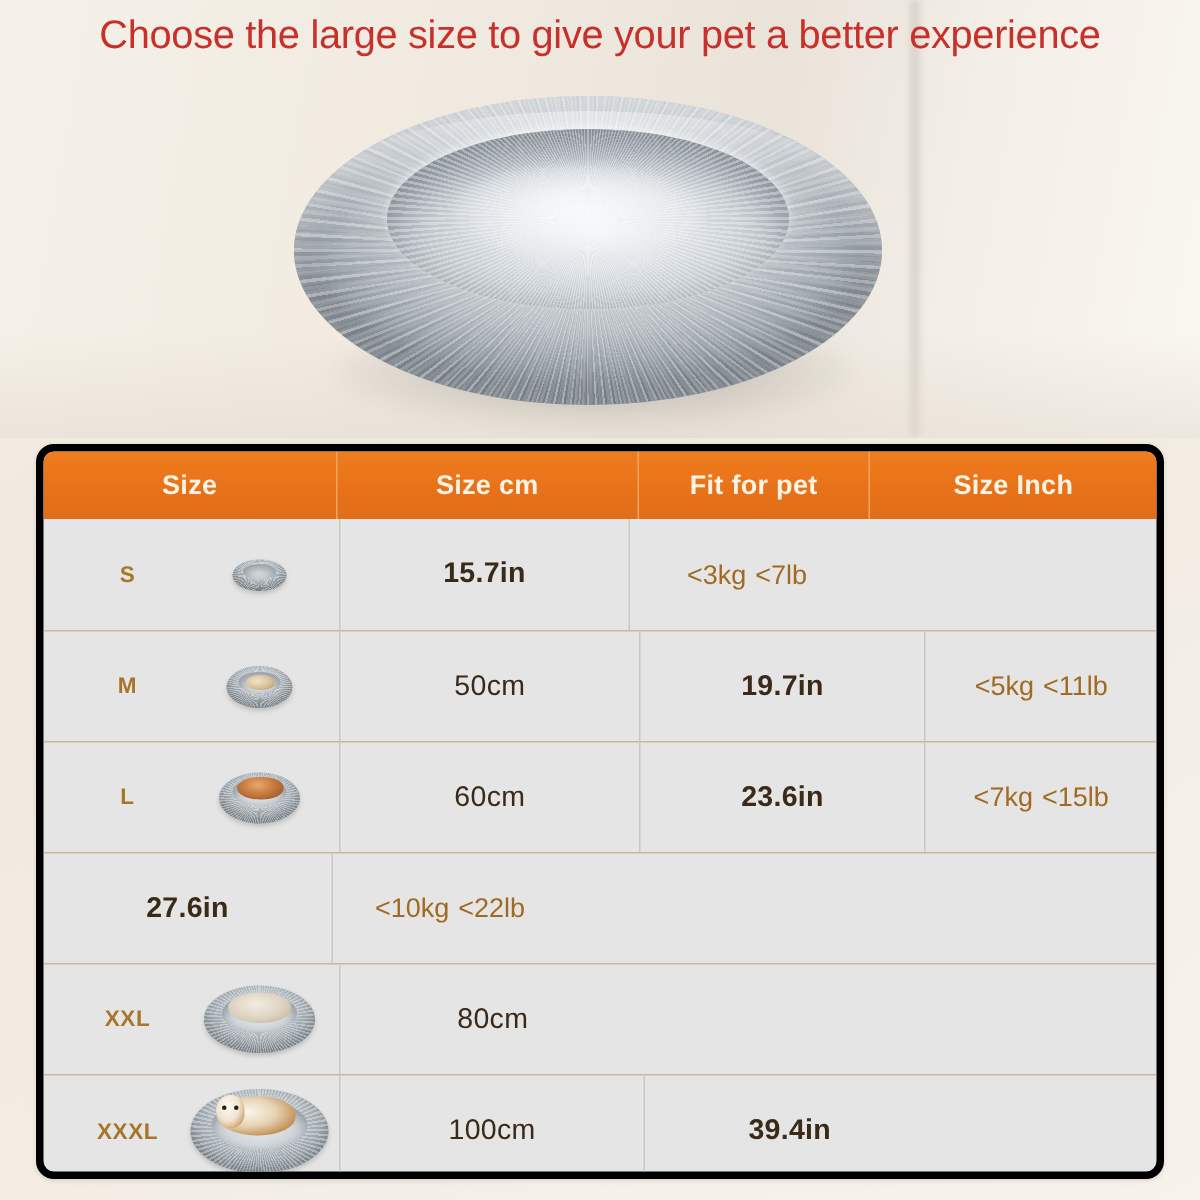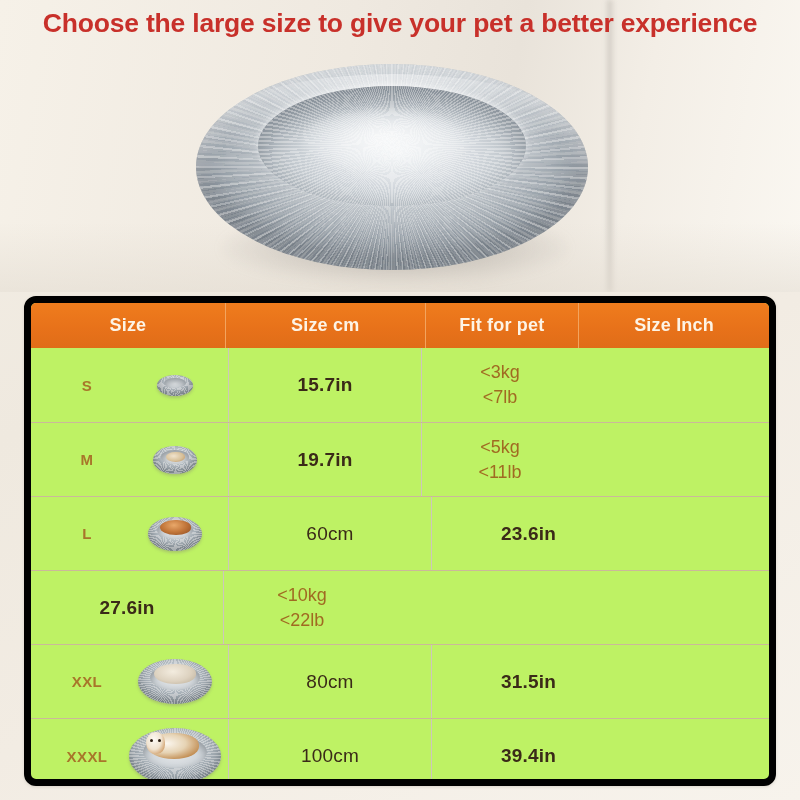--- a/index.html
+++ b/index.html
@@ -39,21 +39,21 @@
     background: linear-gradient(180deg, rgba(228,222,213,0) 0%, rgba(226,219,208,.55) 100%);
   }
 
   
   .headline {
     position: absolute;
     left: 0; top: 8px;
     width: 800px;
     text-align: center;
     font-size: 26.5px;
-    font-weight: bold;
+    font-weight: normal;
     letter-spacing: -0.2px;
     color: #c8302a;
     white-space: nowrap;
   }
 
   
   .bed-hero {
     position: absolute;
     left: 196px; top: 62px;
     width: 392px; height: 220px;
@@ -135,24 +135,24 @@
     background: radial-gradient(ellipse at 50% 45%, rgba(255,255,255,.72) 0%, rgba(246,248,249,.34) 52%, rgba(230,234,237,0) 80%);
     filter: blur(3px);
   }
 
   
   .size-table {
     position: absolute;
     left: 24px; top: 296px;
     width: 752px; height: 490px;
     border-radius: 12px;
-    background: #bef264;
+    background: #e5e5e5;
     box-shadow: 0 1px 3px rgba(140,130,118,.25);
     overflow: hidden;
-    border: 7px solid #000000;
+    border: 5px solid #000000;
   }
 
   .thead {
     display: flex;
     height: 45px;
     background: linear-gradient(180deg, #ef7c1d 0%, #e8721a 55%, #e06d18 100%);
   }
   .thead .th {
     display: flex;
     align-items: center;
@@ -245,21 +245,20 @@
   }
 
   
   .val {
     color: #3a2a18;
     font-size: 19px;
     letter-spacing: .2px;
   }
   .fit {
     display: flex;
-    flex-direction: column;
     align-items: center;
     justify-content: center;
     gap: 6px;
     color: #a06a22;
     font-size: 18px;
     line-height: 1.05;
   }
 </style>
 </head>
 <body>
@@ -322,20 +321,23 @@
         <span class="size-label">M</span>
         <span class="thumb-wrap">
           <span class="mini" style="width:44px;height:28px;">
             <span class="ring"></span>
               <span class="ringfur"></span>
             <span class="hole" style="left:8px;top:4px;width:28px;height:14px;"></span>
             <span class="pet" style="left:13px;top:6px;width:19px;height:10px;background:radial-gradient(ellipse at 40% 40%,#f0e3cd 0%,#d8c19a 55%,#b5875a 100%);"></span>
           </span>
         </span>
       </div>
+      <div class="tcell col-cm">
+          <span class="val">50cm</span>
+        </div>
       <div class="tcell col-inch">
           <span class="val">19.7in</span>
         </div>
       <div class="tcell col-fit">
         <span class="fit">
           <span>&lt;5kg</span>
           <span>&lt;11lb</span>
         </span>
       </div>
     </div>
@@ -351,20 +353,26 @@
             <span class="pet" style="left:12px;top:3px;width:31px;height:15px;background:radial-gradient(ellipse at 45% 35%,#e9a86a 0%,#c2763a 50%,#8a4a22 100%);"></span>
           </span>
         </span>
       </div>
       <div class="tcell col-cm">
           <span class="val">60cm</span>
         </div>
       <div class="tcell col-inch">
           <span class="val">23.6in</span>
         </div>
+      <div class="tcell col-fit">
+        <span class="fit">
+          <span>&lt;7kg</span>
+          <span>&lt;15lb</span>
+        </span>
+      </div>
     </div>
 
     <div class="trow">
       <div class="tcell col-inch">
           <span class="val">27.6in</span>
         </div>
       <div class="tcell col-fit">
         <span class="fit">
           <span>&lt;10kg</span>
           <span>&lt;22lb</span>
@@ -379,23 +387,20 @@
           <span class="mini" style="width:74px;height:45px;">
             <span class="ring"></span>
               <span class="ringfur"></span>
             <span class="hole" style="left:12px;top:6px;width:50px;height:25px;"></span>
             <span class="pet" style="left:16px;top:5px;width:42px;height:20px;background:radial-gradient(ellipse at 45% 38%,#f3ecdf 0%,#ddd2c0 55%,#b8ab95 100%);"></span>
           </span>
         </span>
       </div>
       <div class="tcell col-cm">
           <span class="val">80cm</span>
-        </div>
-      <div class="tcell col-inch">
-          <span class="val">31.5in</span>
         </div>
     </div>
 
     <div class="trow">
       <div class="tcell cell-size col-size">
         <span class="size-label">XXXL</span>
         <span class="thumb-wrap">
           <span class="mini" style="width:92px;height:56px;">
             <span class="ring"></span>
               <span class="ringfur"></span>

